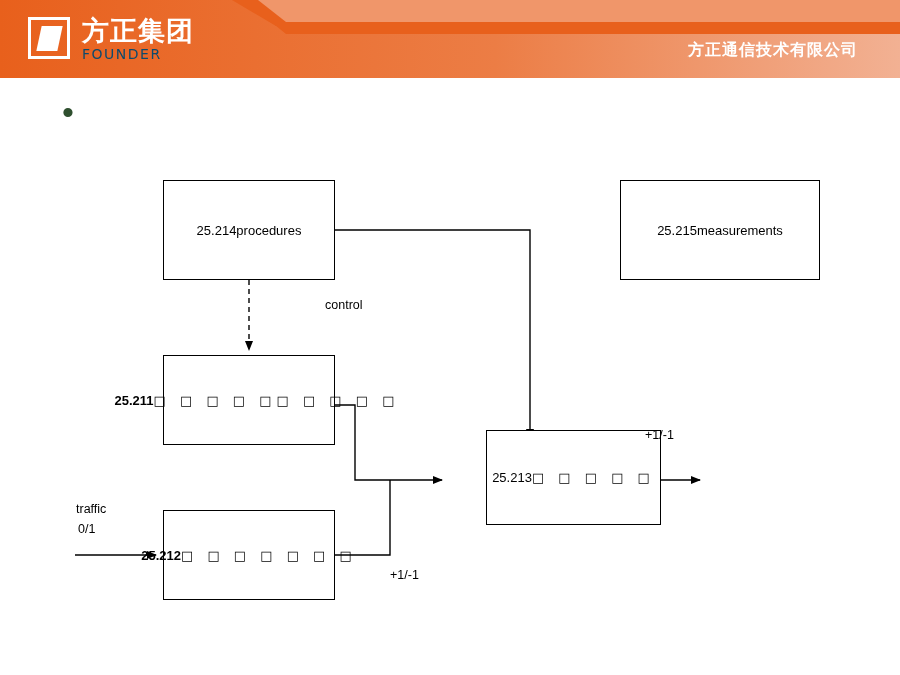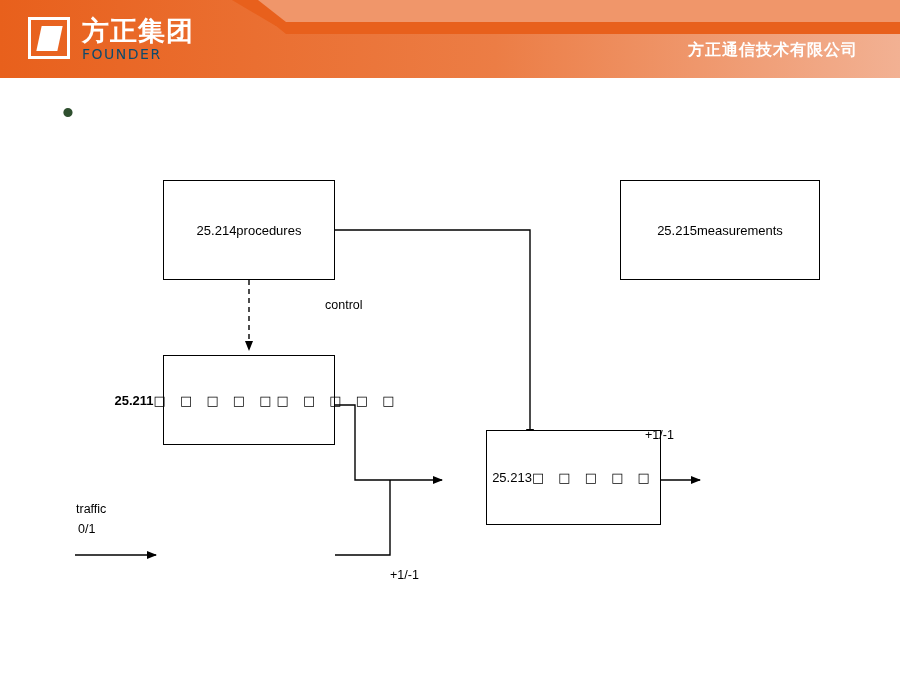--- a/index.html
+++ b/index.html
@@ -227,20 +227,24 @@
     <div class="line1">25.215</div>
     <div class="line2">measurements</div>
   </div>
 
   <div class="node bold" style="left:163px; top:205px; width:172px; height:90px;padding-left:16px;">
     <div class="line1">25.211</div>
     <div class="line2 glyph-line">□ □ □ □ □</div>
     <div class="line3 glyph-line">□ □ □ □ □</div>
   </div>
 
+  <div class="node bold" style="left:163px; top:360px; width:172px; height:90px;">
+    <div class="line1">25.212</div>
+    <div class="line2 glyph-line">□ □ □ □ □ □ □</div>
+  </div>
 
   <div class="node" style="left:450px; top:280px; width:175px; height:95px;margin-left:36px;">
     <div class="line1">25.213</div>
     <div class="line2 glyph-line">□ □ □ □ □</div>
   </div>
 
   <div class="lbl" style="left:325px; top:148px;">control</div>
 
   <div class="lbl" style="left:76px; top:352px;">traffic</div>
   <div class="lbl" style="left:78px; top:372px;">0/1</div>

